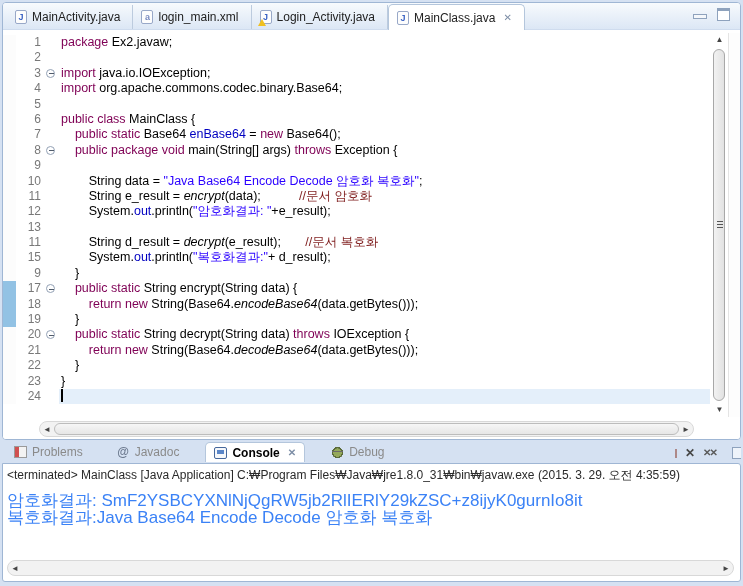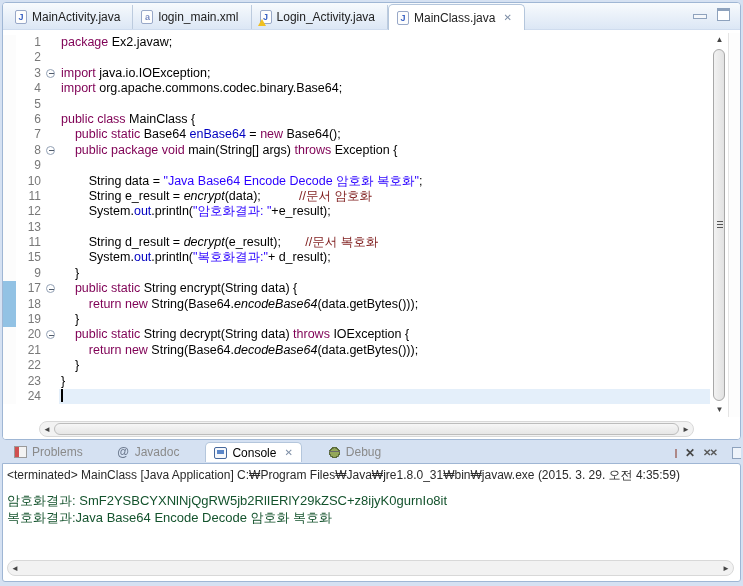--- a/index.html
+++ b/index.html
@@ -66,32 +66,32 @@
   .hscroll .harrow.left { left:0; } .hscroll .harrow.right { right:0; }
   .hthumb { position:absolute; left:14px; right:14px; top:1px; bottom:1px;
     background:linear-gradient(#f6f6f6,#e6e6e6); border:1px solid #bcbcbc; border-radius:7px; }
 
   
   .console-wrap { position:absolute; left:2px; top:442px; width:739px; height:140px; }
   .console-tabs { display:flex; height:21px; padding-left:4px; gap:18px; }
   .ctab { display:flex; align-items:center; gap:5px; height:20px; padding:0 8px;
     font-size:12px; color:#8a8a8a; white-space:nowrap; }
   .ctab.active { background:#ffffff; border:1px solid #b4c6dc; border-bottom:none;
-    border-radius:5px 5px 0 0; color:#000; font-weight:normal; }
+    border-radius:5px 5px 0 0; color:#000; font-weight:bold; }
   .console-toolbar { position:absolute; right:0; top:2px; display:flex; align-items:center; gap:8px;
     height:18px; overflow:hidden; width:66px; }
   .ico-terminate { width:9px; height:9px; background:#c49a9a; border:1px solid #ad8888; }
   .ico-x { font-size:12px; font-weight:bold; color:#474747; line-height:12px; }
   .ico-xx { font-size:10px; font-weight:bold; color:#5a5a5a; letter-spacing:-2px; line-height:12px; }
   .tool-sep { width:1px; height:14px; background:#b9c6d8; }
   .ico-partial { width:10px; height:12px; border:1px solid #8ea2bd; background:#eef3fa; flex:0 0 10px; }
   .console-body { position:absolute; left:0; right:0; top:21px; bottom:0; background:#fff;
     border:1px solid #9fb6d4; border-radius:0 3px 3px 3px; padding:3px 0 0 4px; overflow:hidden; }
   .console-header { font-size:12px; color:#2a2a2a; white-space:nowrap; margin-bottom:8px; }
-  .console-line { font-size:13px; color:#14532d; white-space:pre; line-height:17px; }
+  .console-line { font-size:17px; color:#3b82f6; white-space:pre; line-height:17px; }
   .hscroll.console-h { left:4px; right:6px; bottom:5px; }
 
   
   .ci { width:13px; height:12px; position:relative; flex:0 0 13px; }
   .ci-problems { background:linear-gradient(90deg,#d05050 0 4px,#f3f3f3 4px); border:1px solid #9a9a9a; }
   .ci-javadoc { border:none; color:#6e7b90; font-size:12px; font-weight:bold; line-height:12px; text-align:center; }
   .ci-declaration { background:#e8edf7; border:1px solid #8aa0c4; border-radius:2px; }
   .ci-declaration::after { content:""; position:absolute; left:2px; top:2px; width:6px; height:2px; background:#d8a83c; }
   .ci-console { background:#f6f8fb; border:1px solid #46689c; border-radius:2px; }
   .ci-console::after { content:""; position:absolute; left:2px; top:2px; right:2px; height:4px; background:#5a86c8; }

